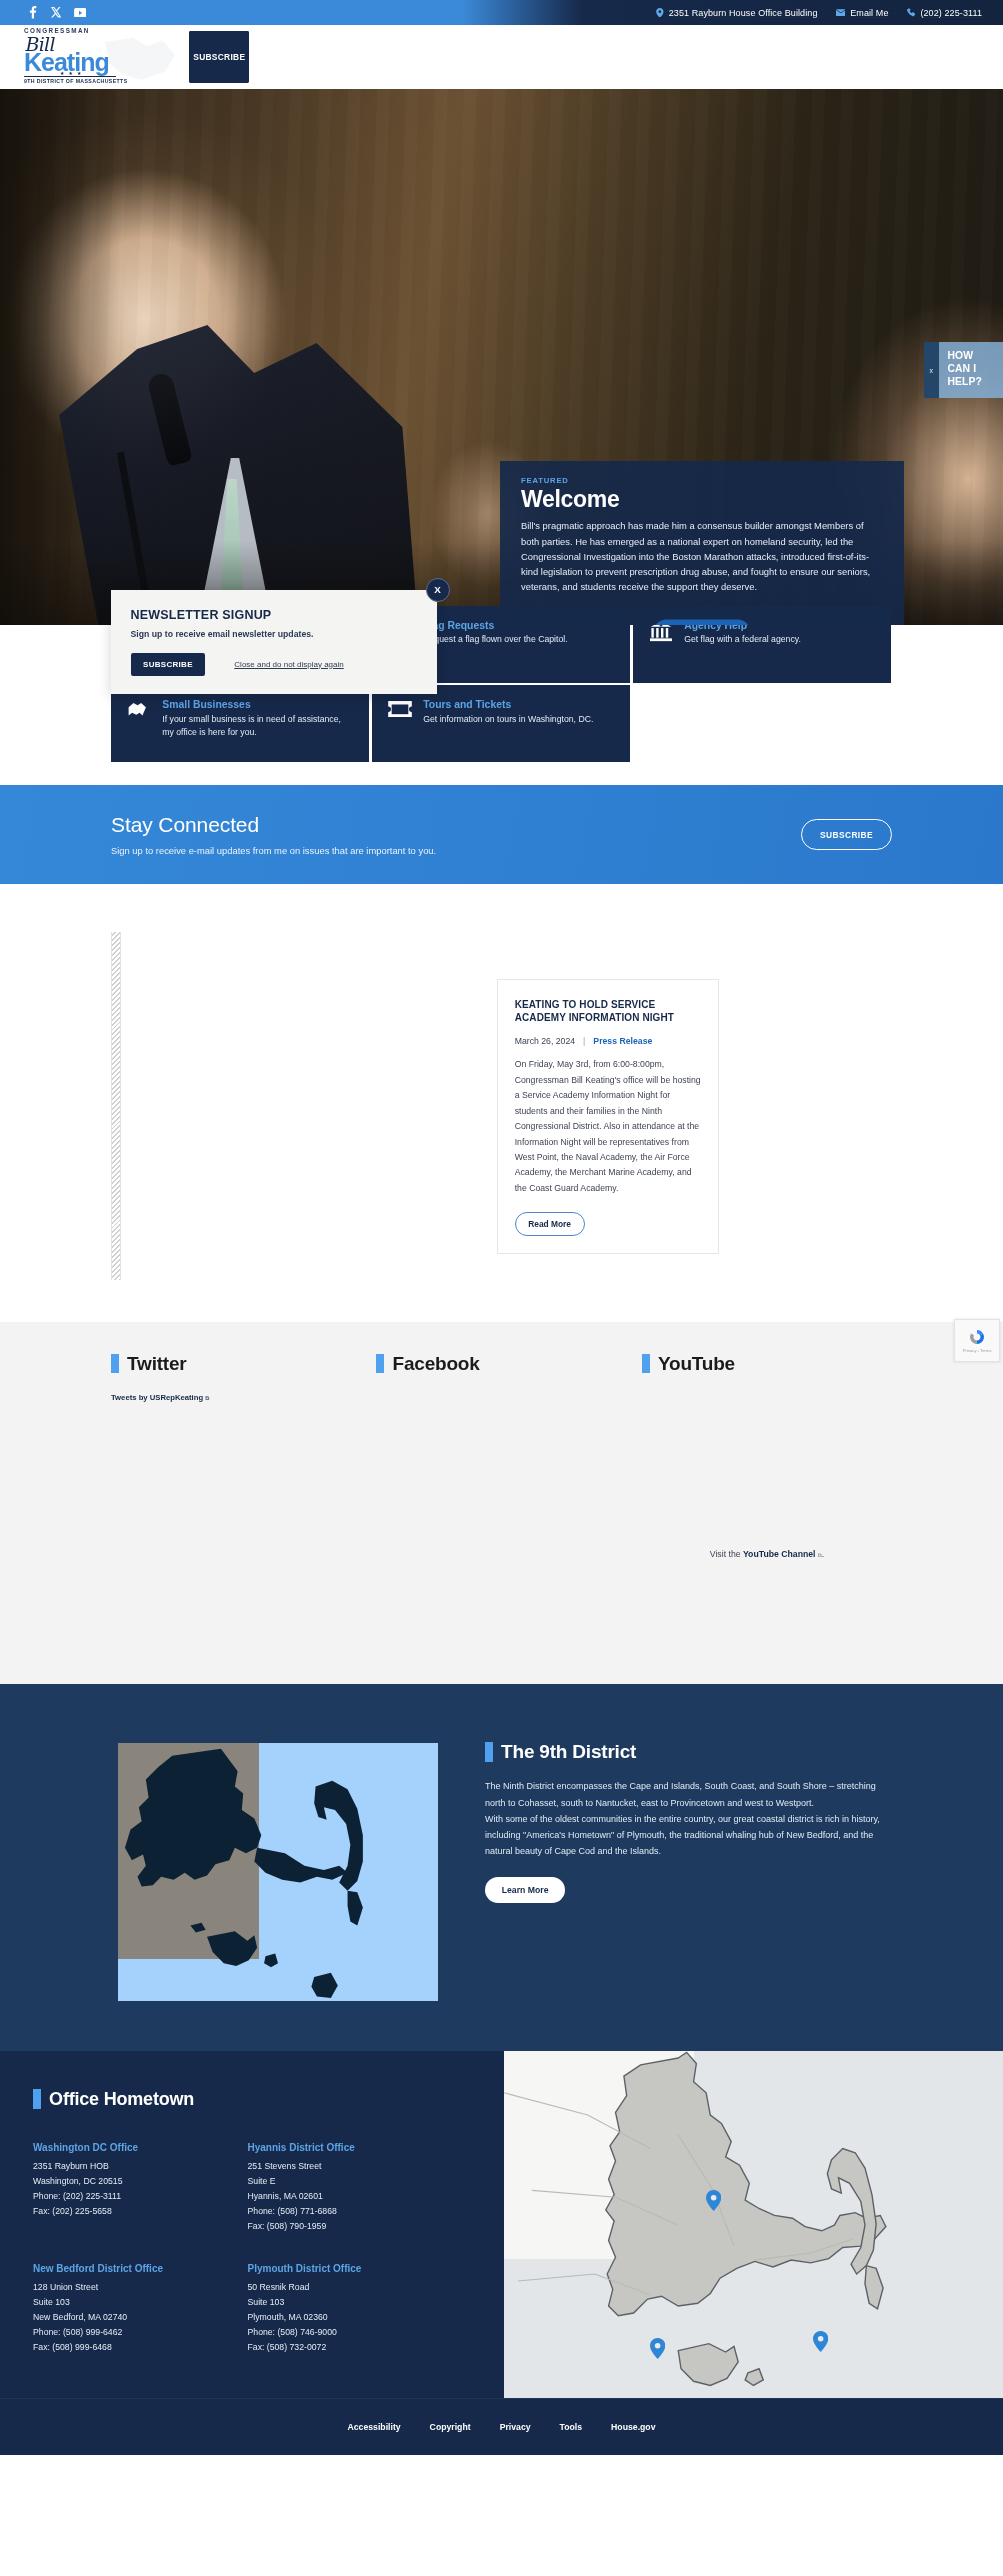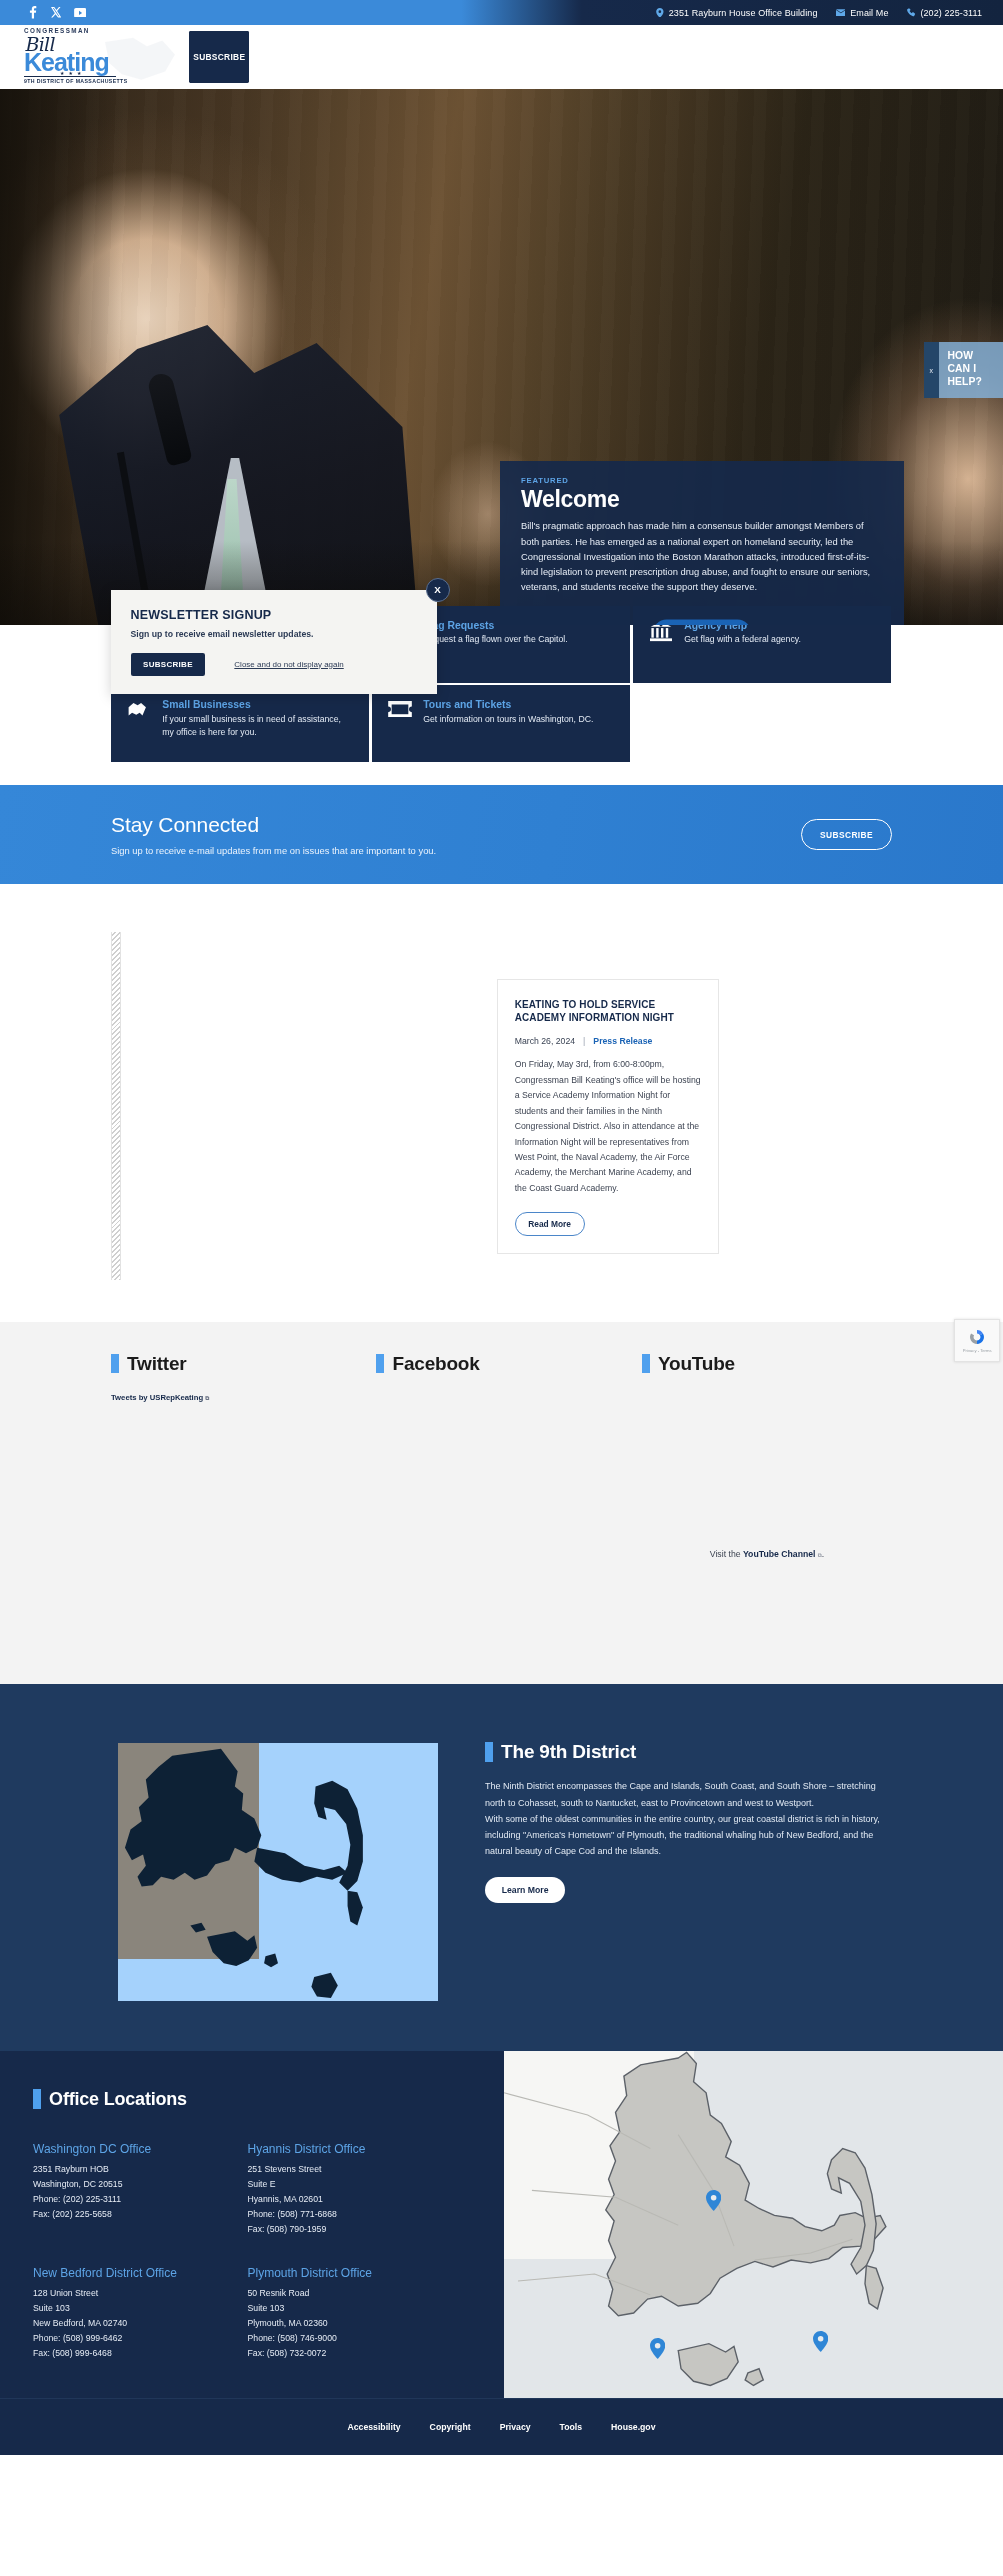--- a/index.html
+++ b/index.html
@@ -491,21 +491,21 @@
   .off-left { width: 504px; padding: 38px 0 28px 33px; }
   .off-left .sec-title { color: #ffffff; font-size: 18px; }
   .off-grid {
     margin-top: 32px;
     display: grid;
     grid-template-columns: 1fr 1fr;
     row-gap: 29px;
     column-gap: 11px;
     max-width: 418px;
   }
-  .off-name { color: #5da4e6; font-size: 12px; font-weight: 400; margin-bottom: 6.3px; }
+  .off-name { color: #5da4e6; font-size: 10px; font-weight: 700; margin-bottom: 6.3px; }
   .off-line { color: #e6ecf5; font-size: 8.7px; line-height: 1.72; }
   .off-map { flex: 1; position: relative; overflow: hidden; background: #e9ecee; }
   .om-water { position: absolute; inset: 0; background: #e2e6e9; }
   .om-inland { position: absolute; left: 0; top: 0; width: 38%; height: 60%; background: #f6f6f4; }
   .om-label { position: absolute; color: #8d949c; font-size: 7px; white-space: nowrap; }
   .om-label.big { font-size: 8px; letter-spacing: 0.4px; color: #9aa1a8; }
   .om-pin {
     position: absolute;
     width: 15.3px; height: 21px;
     color: #2f86d6;
@@ -786,21 +786,21 @@
     <div class="d-body" style="white-space:pre-line">The Ninth District encompasses the Cape and Islands, South Coast, and South Shore – stretching north to Cohasset, south to Nantucket, east to Provincetown and west to Westport.
 With some of the oldest communities in the entire country, our great coastal district is rich in history, including "America's Hometown" of Plymouth, the traditional whaling hub of New Bedford, and the natural beauty of Cape Cod and the Islands.</div>
     <button class="d-btn">Learn More</button>
   </div>
 </div>
 
 <div class="offices">
   <div class="off-left">
     <div class="sec-head">
       <span class="sec-bar"></span>
-      <span class="sec-title">Office Locations</span>
+      <span class="sec-title">Office Hometown</span>
     </div>
     <div class="off-grid">
       <div>
         <div class="off-name">Washington DC Office</div>
         <div class="off-line">2351 Rayburn HOB</div>
         <div class="off-line">Washington, DC 20515</div>
         <div class="off-line">Phone: (202) 225-3111</div>
         <div class="off-line">Fax: (202) 225-5658</div>
       </div>
       <div>

